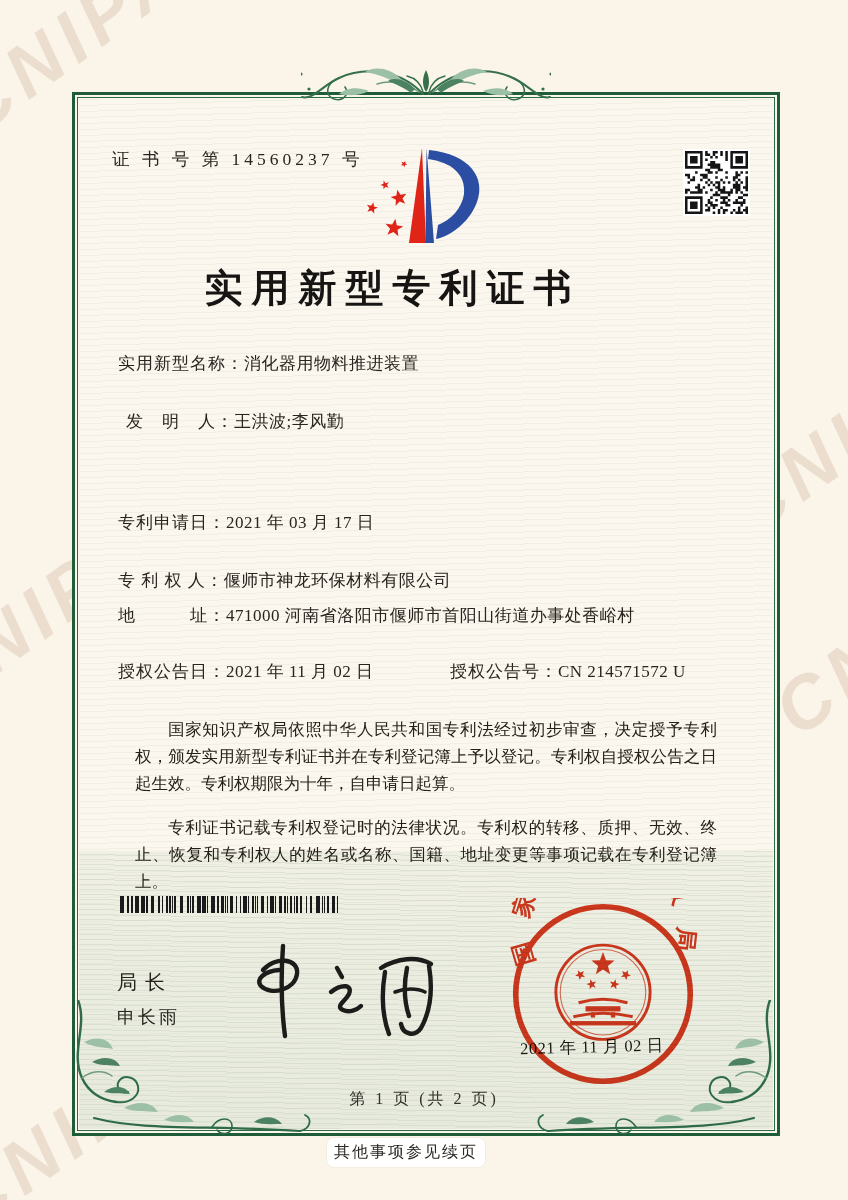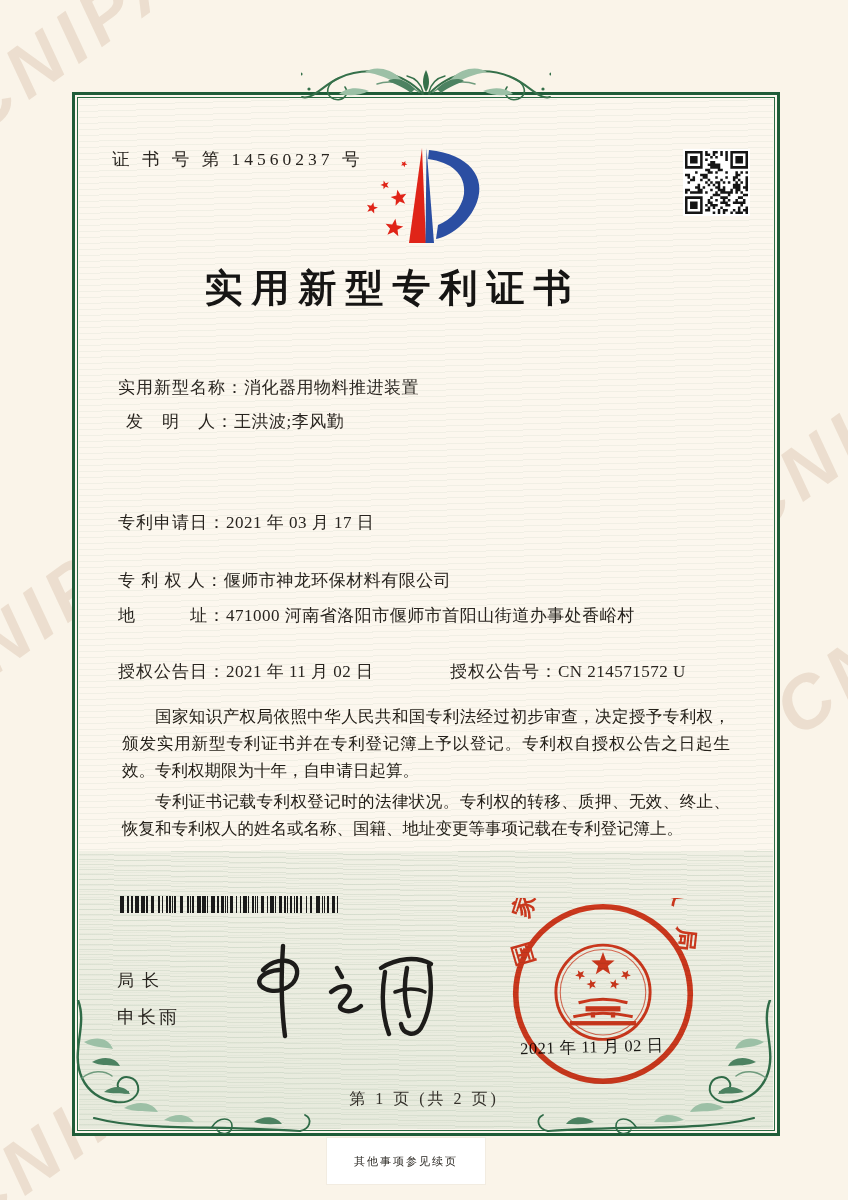--- a/index.html
+++ b/index.html
@@ -32,38 +32,38 @@
   .logo{position:absolute;left:348px;top:140px;}
   .qr{position:absolute;left:683px;top:149px;width:63px;height:63px;background:#fff;padding:2px;}
   .title{position:absolute;left:72px;top:256px;width:641px;text-align:center;
          font-size:38px;font-weight:700;letter-spacing:9px;color:#161514;margin-top:7px;}
   .row{position:absolute;left:118px;width:620px;font-size:17px;white-space:nowrap;}
   .row .lbl{letter-spacing:1px;}
   .row .val{letter-spacing:.5px;}
   .row2{position:absolute;left:332px;top:0;}
   .paras{position:absolute;left:118px;top:699px;width:616px;font-size:16.5px;
          line-height:27px;text-align:justify;color:#242019;}
-  .paras p{margin:4px;text-indent:2em;}
+  .paras p{margin:17px;text-indent:2em;}
 
   .barcode{position:absolute;left:120px;top:896px;}
-  .sig-title{position:absolute;left:117px;top:969px;font-size:17px;letter-spacing:8px;}
+  .sig-title{position:absolute;left:117px;top:969px;font-size:20px;letter-spacing:8px;}
   .sig-name{position:absolute;left:117px;top:1005px;font-size:18px;letter-spacing:3px;}
   .signature{position:absolute;left:245px;top:940px;}
 
   .seal{position:absolute;left:507px;top:898px;width:192px;height:192px;z-index:5;
         mix-blend-mode:multiply;opacity:.95;}
   .seal-date{position:absolute;left:520px;top:1036px;width:170px;z-index:6;
              font-size:16.5px;letter-spacing:.5px;color:#1c1a17;transform:rotate(-1.5deg);
              mix-blend-mode:multiply;}
 
   .page-num{position:absolute;left:72px;top:1089px;width:704px;text-align:center;
             font-size:16px;letter-spacing:3px;color:#33302a;}
-  .cont-box{position:absolute;left:327px;top:1138px;width:158px;height:46px;background:#ffffff;
+  .cont-box{position:absolute;left:327px;top:1138px;width:158px;height:29px;background:#ffffff;
             z-index:6;display:flex;align-items:center;justify-content:center;
-            font-size:11px;letter-spacing:2px;color:#2b2823;box-shadow:0 0 0 1px rgba(0,0,0,.03);}
+            font-size:16px;letter-spacing:2px;color:#2b2823;box-shadow:0 0 0 1px rgba(0,0,0,.03);border-radius:7px;}
 </style>
 </head>
 <body>
 
 <div class="page">
 
   <div class="wm" style="left:-62px;top:-4px;">CNIPA</div>
   <div class="wm" style="left:712px;top:398px;">CNIPA</div>
   <div class="wm" style="left:-96px;top:572px;">CNIPA</div>
   <div class="wm" style="left:758px;top:598px;">CNIPA</div>
@@ -148,21 +148,21 @@
         <polygon points="47.40,78.71 48.77,85.19 55.27,86.46 49.53,89.77 50.33,96.35 45.41,91.90 39.40,94.69 42.11,88.65 37.59,83.79 44.18,84.50"></polygon>
       </g>
     </svg>
 
     <svg class="qr" viewBox="0 0 25 25">
       <path id="qr-modules" fill="#151515" d="M8,0h1v1h-1zM11,0h1v1h-1zM12,0h1v1h-1zM14,0h1v1h-1zM16,0h1v1h-1zM8,1h1v1h-1zM9,1h1v1h-1zM11,1h1v1h-1zM14,1h1v1h-1zM16,1h1v1h-1zM10,2h1v1h-1zM12,2h1v1h-1zM16,2h1v1h-1zM8,3h1v1h-1zM16,3h1v1h-1zM10,4h1v1h-1zM11,4h1v1h-1zM9,5h1v1h-1zM10,5h1v1h-1zM11,5h1v1h-1zM12,5h1v1h-1zM13,5h1v1h-1zM10,6h1v1h-1zM11,6h1v1h-1zM12,6h1v1h-1zM13,6h1v1h-1zM8,7h1v1h-1zM9,7h1v1h-1zM13,7h1v1h-1zM14,7h1v1h-1zM4,8h1v1h-1zM9,8h1v1h-1zM10,8h1v1h-1zM12,8h1v1h-1zM16,8h1v1h-1zM20,8h1v1h-1zM22,8h1v1h-1zM24,8h1v1h-1zM0,9h1v1h-1zM1,9h1v1h-1zM6,9h1v1h-1zM7,9h1v1h-1zM8,9h1v1h-1zM20,9h1v1h-1zM21,9h1v1h-1zM1,10h1v1h-1zM3,10h1v1h-1zM7,10h1v1h-1zM8,10h1v1h-1zM12,10h1v1h-1zM16,10h1v1h-1zM19,10h1v1h-1zM20,10h1v1h-1zM24,10h1v1h-1zM2,11h1v1h-1zM3,11h1v1h-1zM6,11h1v1h-1zM9,11h1v1h-1zM14,11h1v1h-1zM19,11h1v1h-1zM21,11h1v1h-1zM24,11h1v1h-1zM1,12h1v1h-1zM8,12h1v1h-1zM10,12h1v1h-1zM12,12h1v1h-1zM13,12h1v1h-1zM15,12h1v1h-1zM17,12h1v1h-1zM20,12h1v1h-1zM22,12h1v1h-1zM24,12h1v1h-1zM5,13h1v1h-1zM9,13h1v1h-1zM11,13h1v1h-1zM13,13h1v1h-1zM19,13h1v1h-1zM20,13h1v1h-1zM21,13h1v1h-1zM24,13h1v1h-1zM4,14h1v1h-1zM5,14h1v1h-1zM7,14h1v1h-1zM12,14h1v1h-1zM13,14h1v1h-1zM15,14h1v1h-1zM19,14h1v1h-1zM20,14h1v1h-1zM21,14h1v1h-1zM23,14h1v1h-1zM24,14h1v1h-1zM0,15h1v1h-1zM1,15h1v1h-1zM5,15h1v1h-1zM6,15h1v1h-1zM10,15h1v1h-1zM13,15h1v1h-1zM14,15h1v1h-1zM15,15h1v1h-1zM18,15h1v1h-1zM20,15h1v1h-1zM21,15h1v1h-1zM24,15h1v1h-1zM0,16h1v1h-1zM2,16h1v1h-1zM3,16h1v1h-1zM4,16h1v1h-1zM5,16h1v1h-1zM6,16h1v1h-1zM8,16h1v1h-1zM12,16h1v1h-1zM14,16h1v1h-1zM15,16h1v1h-1zM16,16h1v1h-1zM17,16h1v1h-1zM18,16h1v1h-1zM20,16h1v1h-1zM22,16h1v1h-1zM11,17h1v1h-1zM12,17h1v1h-1zM13,17h1v1h-1zM17,17h1v1h-1zM23,17h1v1h-1zM24,17h1v1h-1zM10,18h1v1h-1zM14,18h1v1h-1zM15,18h1v1h-1zM16,18h1v1h-1zM21,18h1v1h-1zM22,18h1v1h-1zM9,19h1v1h-1zM12,19h1v1h-1zM15,19h1v1h-1zM17,19h1v1h-1zM20,19h1v1h-1zM23,19h1v1h-1zM9,20h1v1h-1zM10,20h1v1h-1zM14,20h1v1h-1zM15,20h1v1h-1zM16,20h1v1h-1zM19,20h1v1h-1zM20,20h1v1h-1zM21,20h1v1h-1zM22,20h1v1h-1zM23,20h1v1h-1zM8,21h1v1h-1zM10,21h1v1h-1zM11,21h1v1h-1zM12,21h1v1h-1zM16,21h1v1h-1zM17,21h1v1h-1zM22,21h1v1h-1zM9,22h1v1h-1zM11,22h1v1h-1zM14,22h1v1h-1zM21,22h1v1h-1zM24,22h1v1h-1zM8,23h1v1h-1zM9,23h1v1h-1zM13,23h1v1h-1zM15,23h1v1h-1zM16,23h1v1h-1zM19,23h1v1h-1zM21,23h1v1h-1zM23,23h1v1h-1zM24,23h1v1h-1zM11,24h1v1h-1zM13,24h1v1h-1zM15,24h1v1h-1zM18,24h1v1h-1zM20,24h1v1h-1zM21,24h1v1h-1zM22,24h1v1h-1zM24,24h1v1h-1zM0,0h7v7h-7z M1,1h5v5h-5z M2,2h3v3h-3zM18,0h7v7h-7z M19,1h5v5h-5z M20,2h3v3h-3zM0,18h7v7h-7z M1,19h5v5h-5z M2,20h3v3h-3z" fill-rule="evenodd"></path>
     </svg>
 
     <div class="title">实用新型专利证书</div>
 
-    <div class="row" style="top:352px;margin-top:24px;">
+    <div class="row" style="top:352px;">
       <span class="lbl">实用新型名称：</span><span class="val">消化器用物料推进装置</span>
     </div>
     <div class="row" style="top:410px;margin-left:8px;">
       <span class="lbl">发　明　人：</span><span class="val">王洪波;李风勤</span>
     </div>
     <div class="row" style="top:511px;">
       <span class="lbl">专利申请日：</span><span class="val">2021 年 03 月 17 日</span>
     </div>
     <div class="row" style="top:561px;margin-top:8px;">
       <span class="lbl">专 利 权 人：</span><span class="val">偃师市神龙环保材料有限公司</span>

